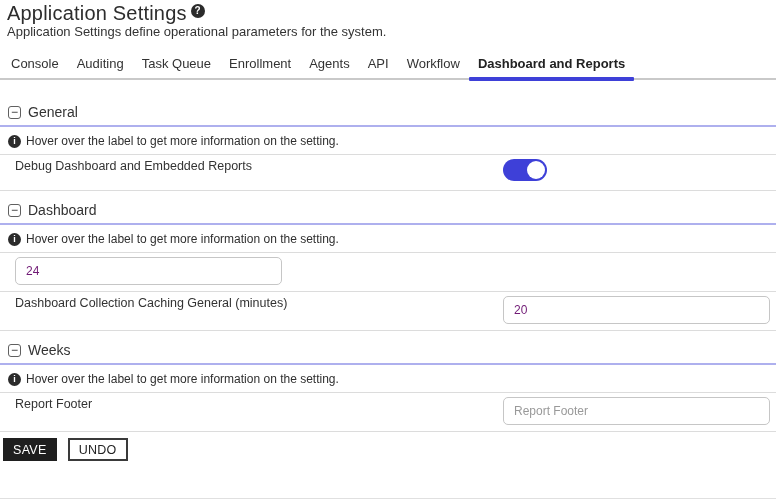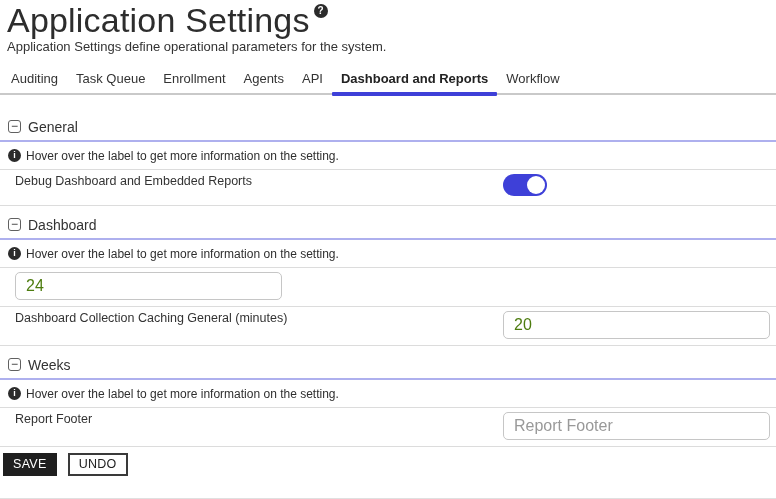--- a/index.html
+++ b/index.html
@@ -8,21 +8,21 @@
     background: #ffffff;
     font-family: "Liberation Sans", "DejaVu Sans", sans-serif;
     color: #333;
     overflow: hidden;
   }
   .page { width: 776px; height: 499px; position: relative; }
 
   
   .header { padding: 3px 8px 0 7px; }
   .title-line { display: flex; align-items: flex-start; }
-  h1 { font-size: 34px; font-weight: 400; color: #2d2d2d; line-height: 1.05; letter-spacing: 0.2px; }
+  h1 { font-size: 20px; font-weight: 400; color: #2d2d2d; line-height: 1.05; letter-spacing: 0.2px; }
   .help-icon {
     width: 14px; height: 14px; border-radius: 50%;
     background: #2b2b2b; color: #fff;
     font-size: 10px; font-weight: bold; line-height: 14px; text-align: center;
     margin-left: 4px; margin-top: 1px; cursor: pointer; flex: 0 0 auto;
   }
   .subtitle { font-size: 13px; color: #333; }
 
   
   .tabs {
@@ -71,21 +71,21 @@
     border-top: 1px solid #dcdcdc;
     padding: 4px 6px 4px 15px;
     min-height: 39px;
   }
   .setting-row.short { min-height: 36px; }
   .setting-label { font-size: 12.5px; color: #333; flex: 1 1 auto; }
   .control { width: 267px; flex: 0 0 auto; display: flex; align-items: center; }
   .control input {
     width: 100%; height: 28px;
     border: 1px solid #c6c6c6; border-radius: 5px;
-    padding: 0 10px; font-size: 16px; color: #4d7c0f;
+    padding: 0 10px; font-size: 12px; color: #701a75;
     font-family: "Liberation Sans", "DejaVu Sans", sans-serif;
     outline: none; background: #fff;
   }
   .control input::placeholder { color: #999; }
 
   
   .toggle {
     width: 44px; height: 22px; border-radius: 11px;
     background: #3e40d8; position: relative; cursor: pointer;
   }
@@ -113,27 +113,28 @@
 
   <div class="header">
     <div class="title-line">
       <h1>Application Settings</h1>
       <span class="help-icon">?</span>
     </div>
     <p class="subtitle">Application Settings define operational parameters for the system.</p>
   </div>
 
   <div class="tabs">
+    <div class="tab">Console</div>
     <div class="tab">Auditing</div>
     <div class="tab">Task Queue</div>
     <div class="tab">Enrollment</div>
     <div class="tab">Agents</div>
     <div class="tab">API</div>
+    <div class="tab">Workflow</div>
     <div class="tab active">Dashboard and Reports</div>
-    <div class="tab">Workflow</div>
   </div>
 
   <div>
     <div class="section-header">
       <span class="collapse-icon">−</span>
       <span>General</span>
     </div>
     <div class="info-row">
       <span class="info-icon">i</span>
       <span>Hover over the label to get more information on the setting.</span>

